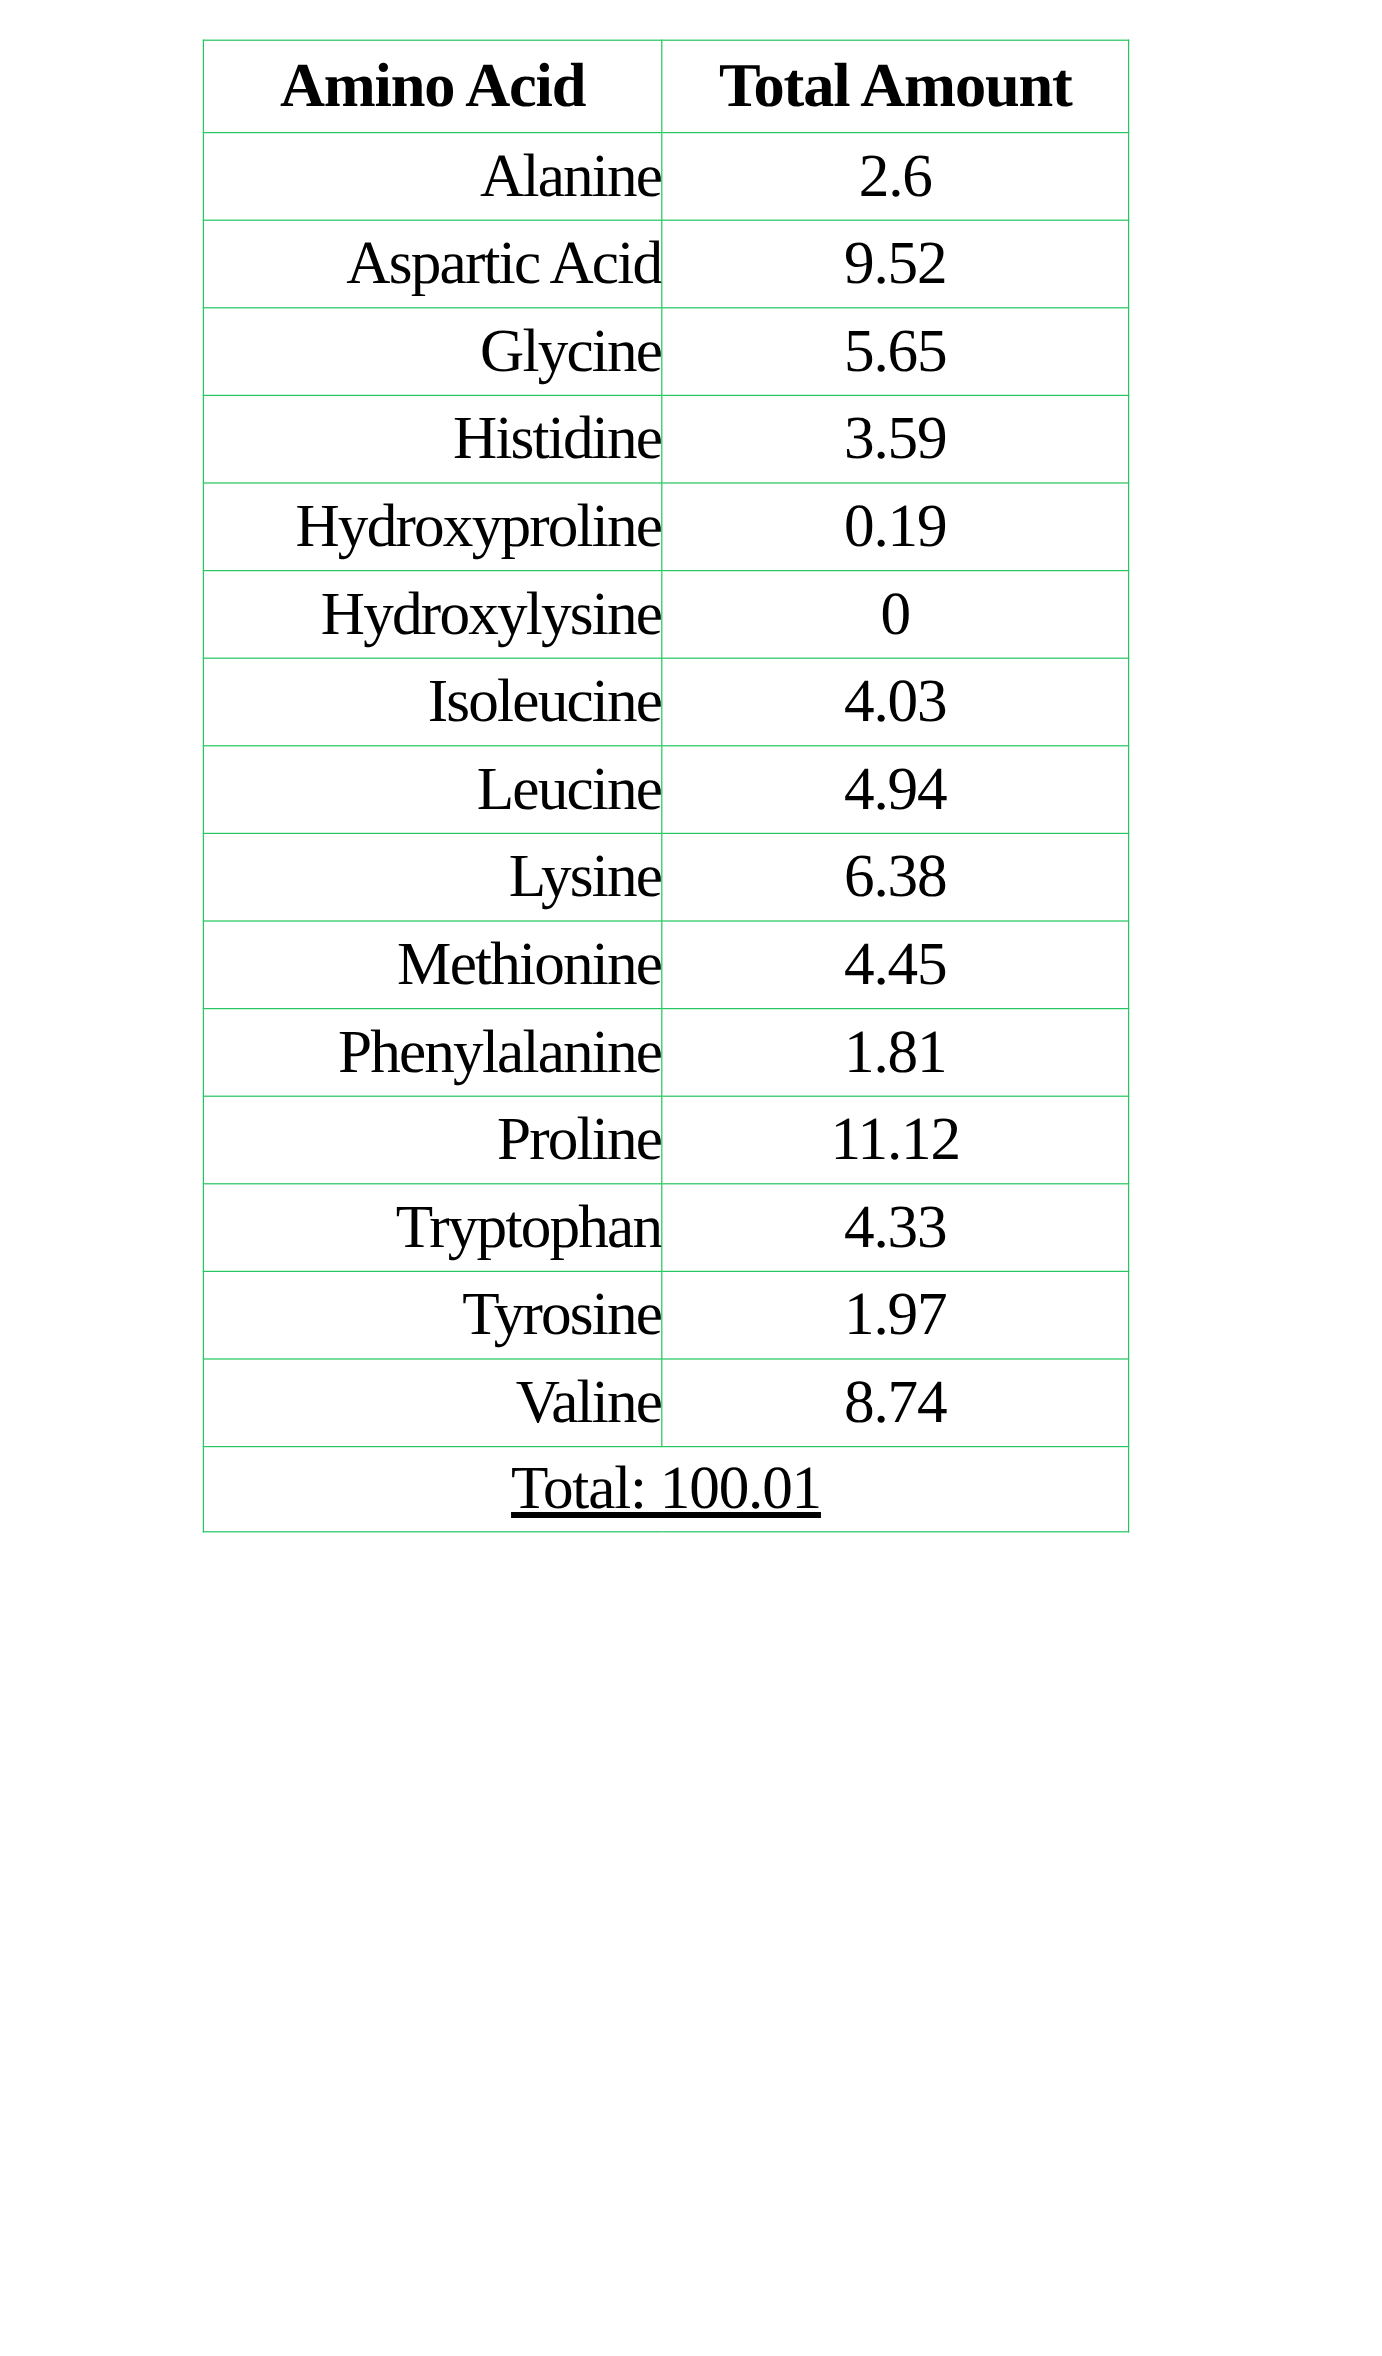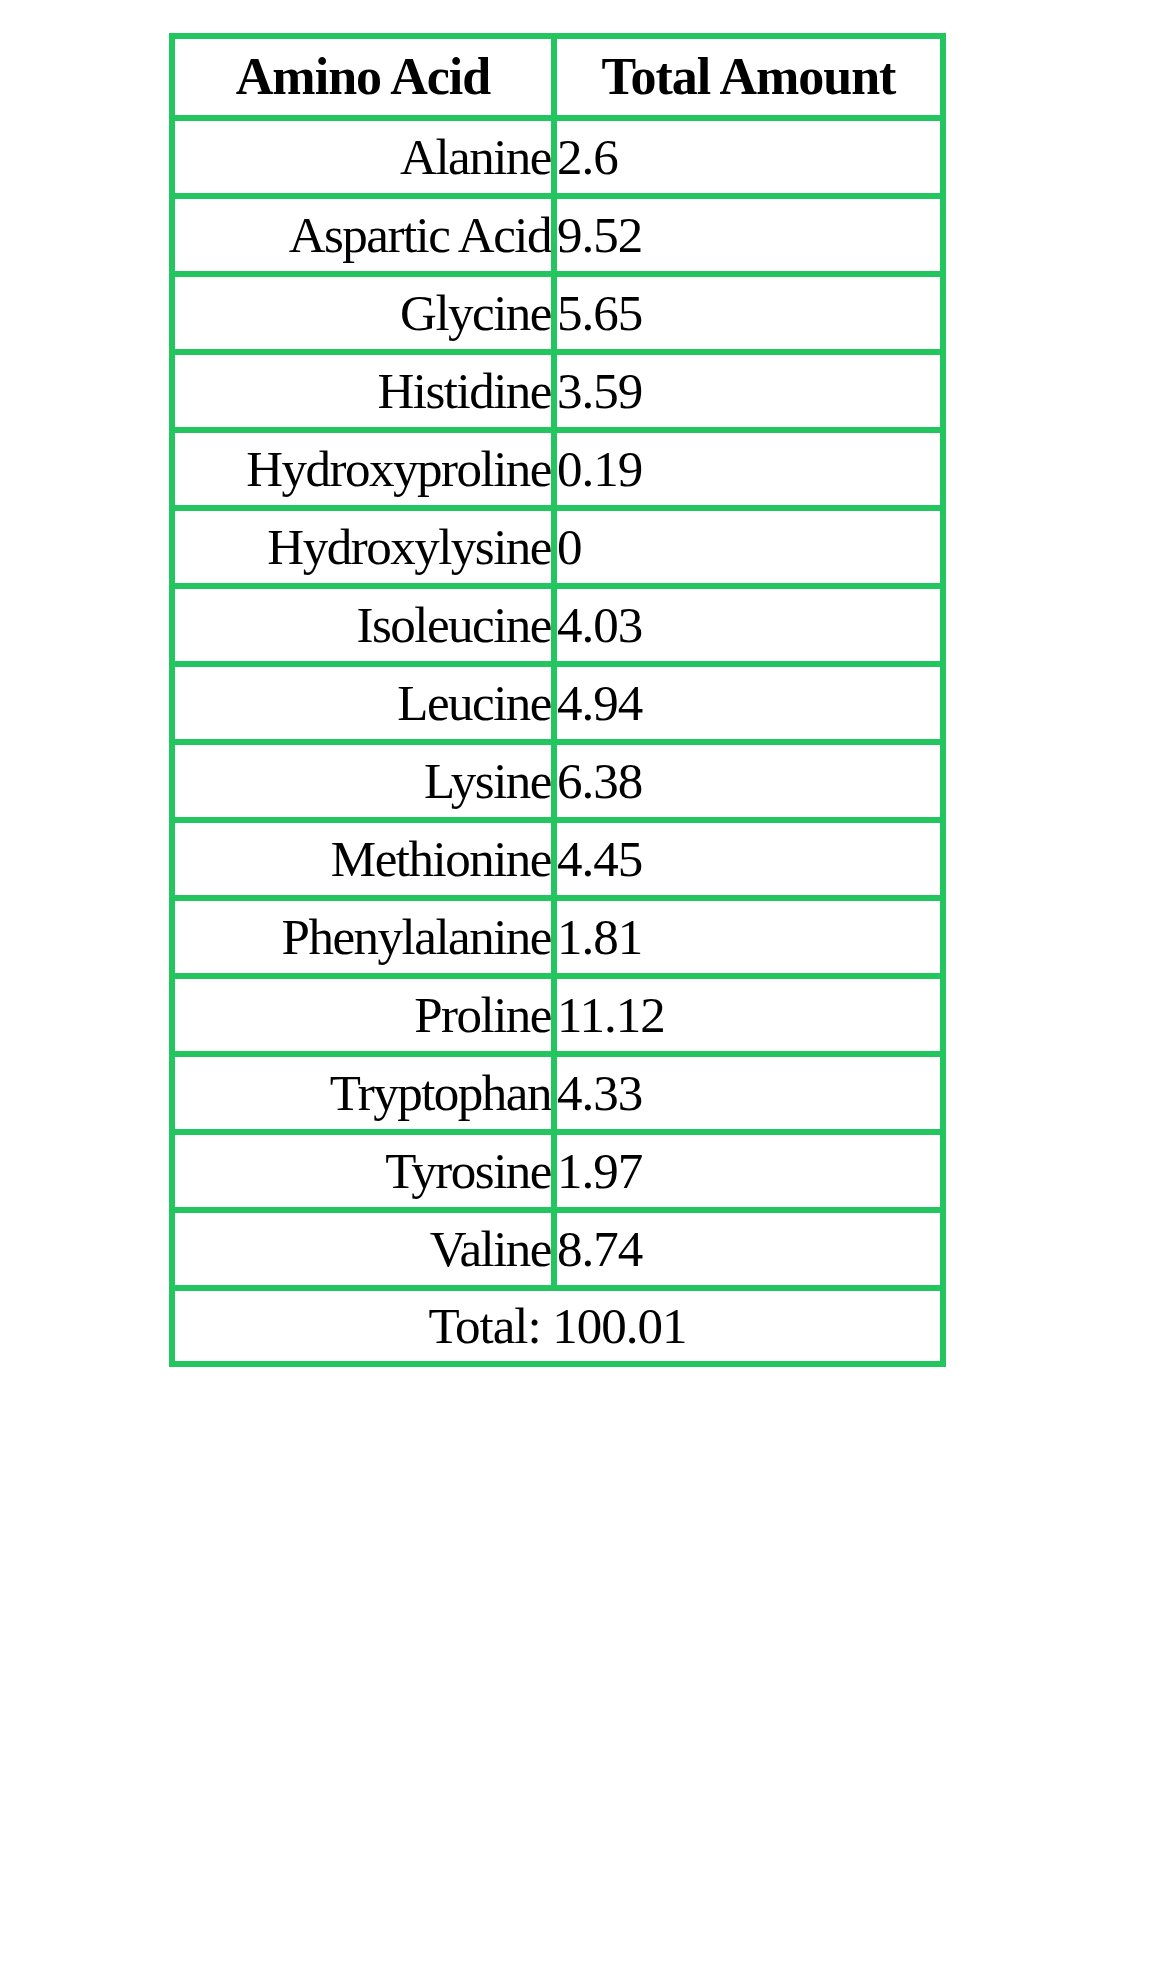--- a/index.html
+++ b/index.html
@@ -22,21 +22,21 @@
     }
     table.amino-table {
       border-collapse: collapse;
       table-layout: fixed;
       width: 771px;
     }
     table.amino-table col.c1 { width: 382px; }
     table.amino-table col.c2 { width: 389px; }
     table.amino-table th,
     table.amino-table td {
-      border: 6px solid #22c55e;
+      border: 1px solid #22c55e;
       padding: 0;
       height: 72px;
       line-height: 72px;
       font-size: 51px;
       white-space: nowrap;
       overflow: hidden;
     }
     table.amino-table th {
       font-weight: bold;
       text-align: center;
@@ -44,28 +44,29 @@
       line-height: 76px;
       font-size: 52px;
       letter-spacing: -1px;
     }
     table.amino-table td.name {
       text-align: right;
       padding-left: 2px;
       letter-spacing: -1.5px;
     }
     table.amino-table td.value {
-      text-align: left;
+      text-align: center;
       letter-spacing: -1px;
     }
     table.amino-table td.total {
       text-align: center;
       height: 70px;
       line-height: 70px;
       letter-spacing: -1px;
+      text-decoration: underline;
     }
   </style>
 </head>
 <body>
 
 <div class="table-wrap">
   <table class="amino-table">
     <colgroup>
       <col class="c1">
       <col class="c2">

